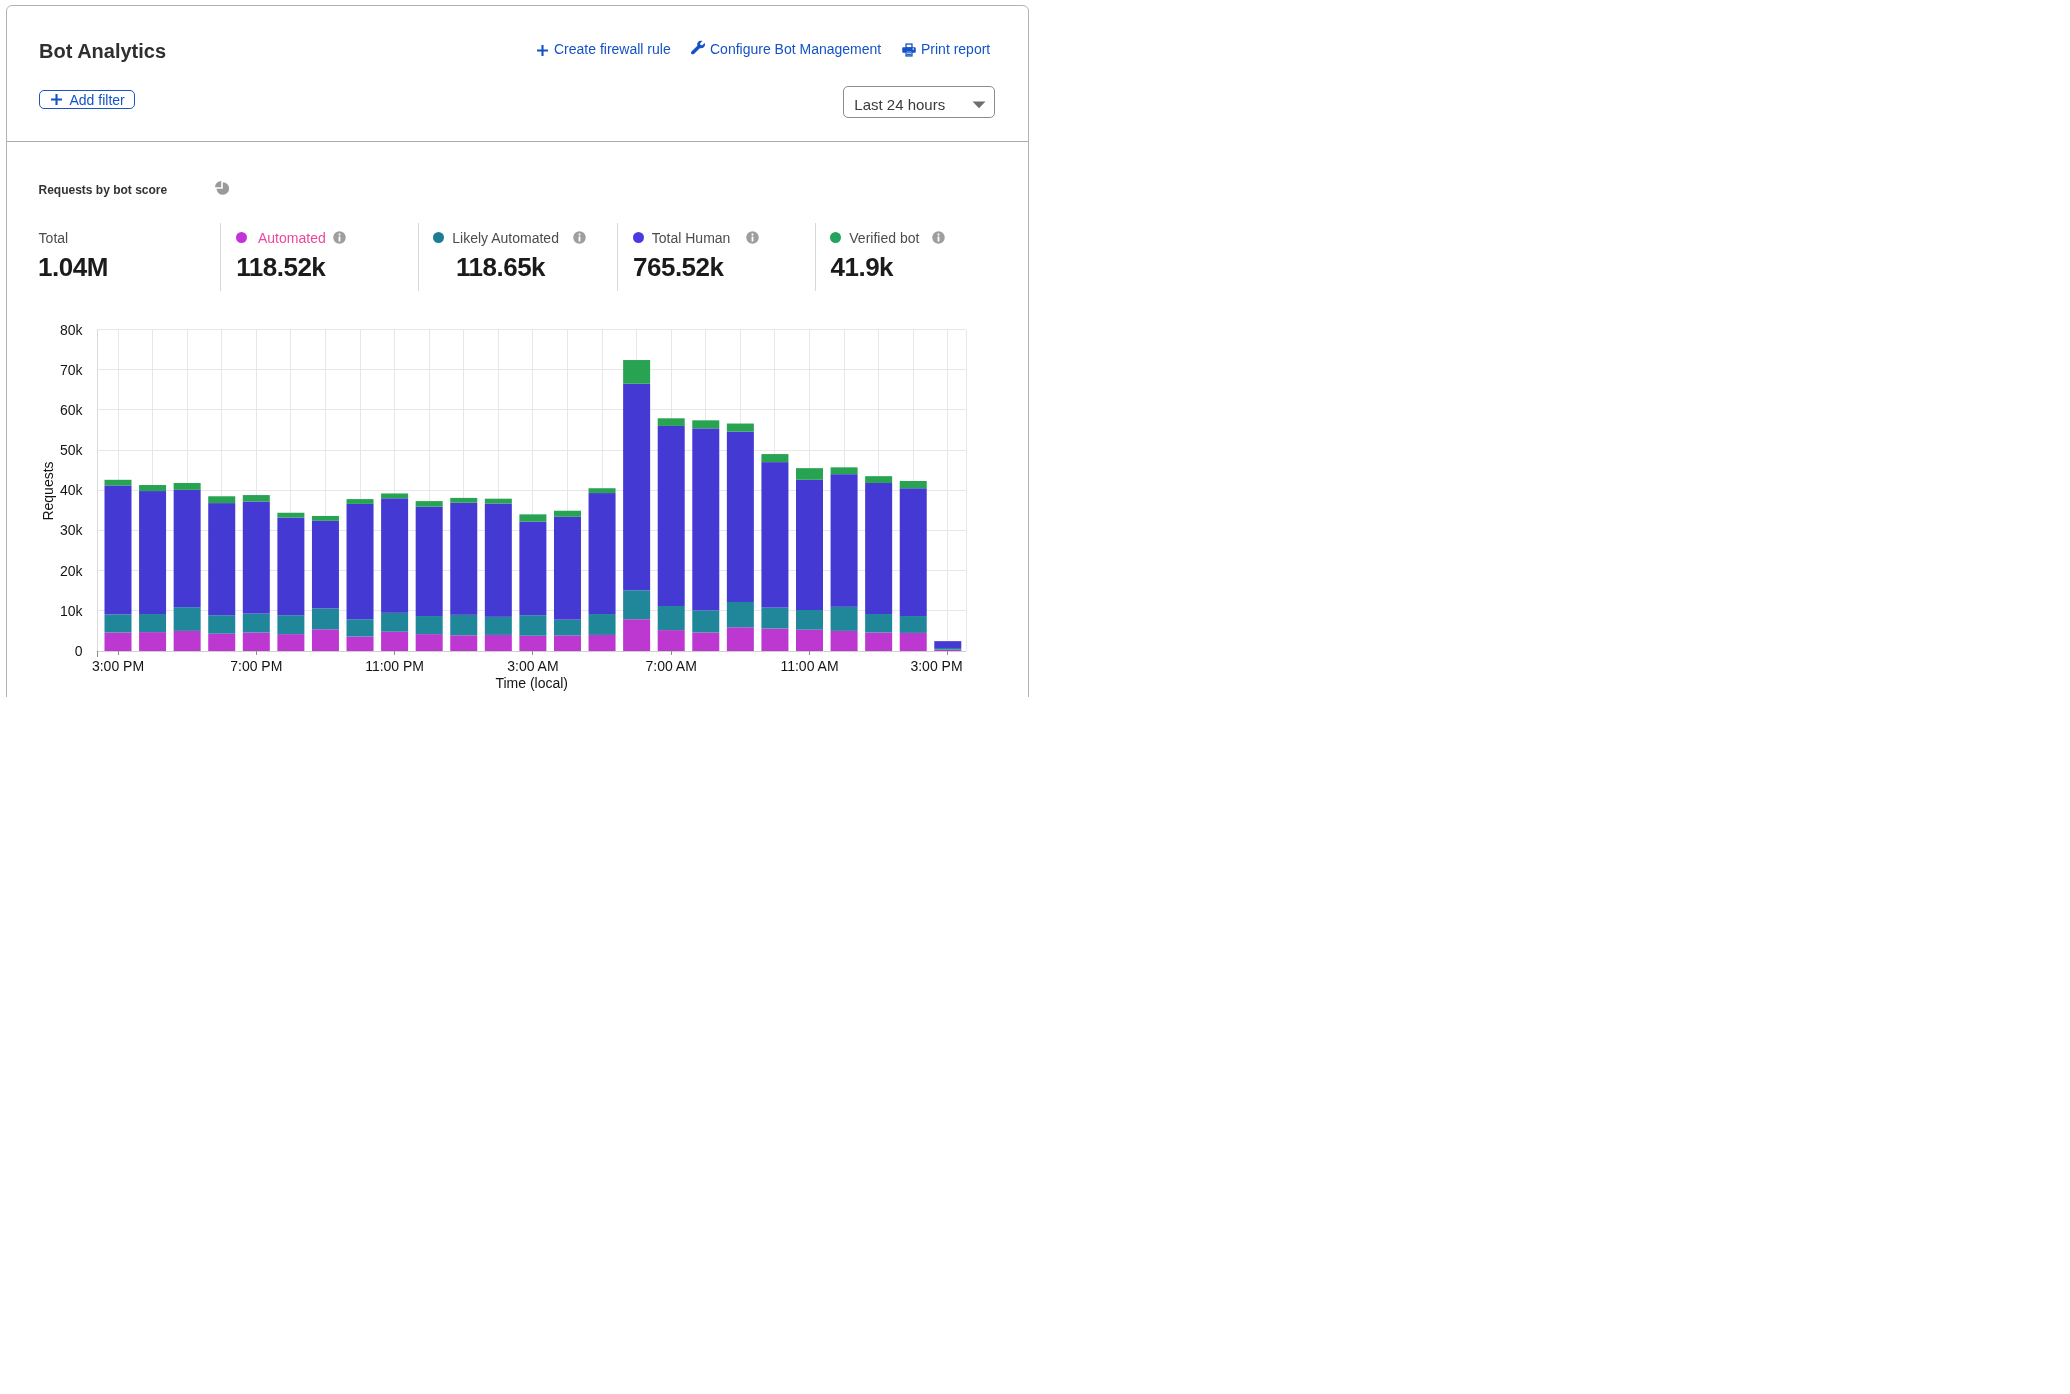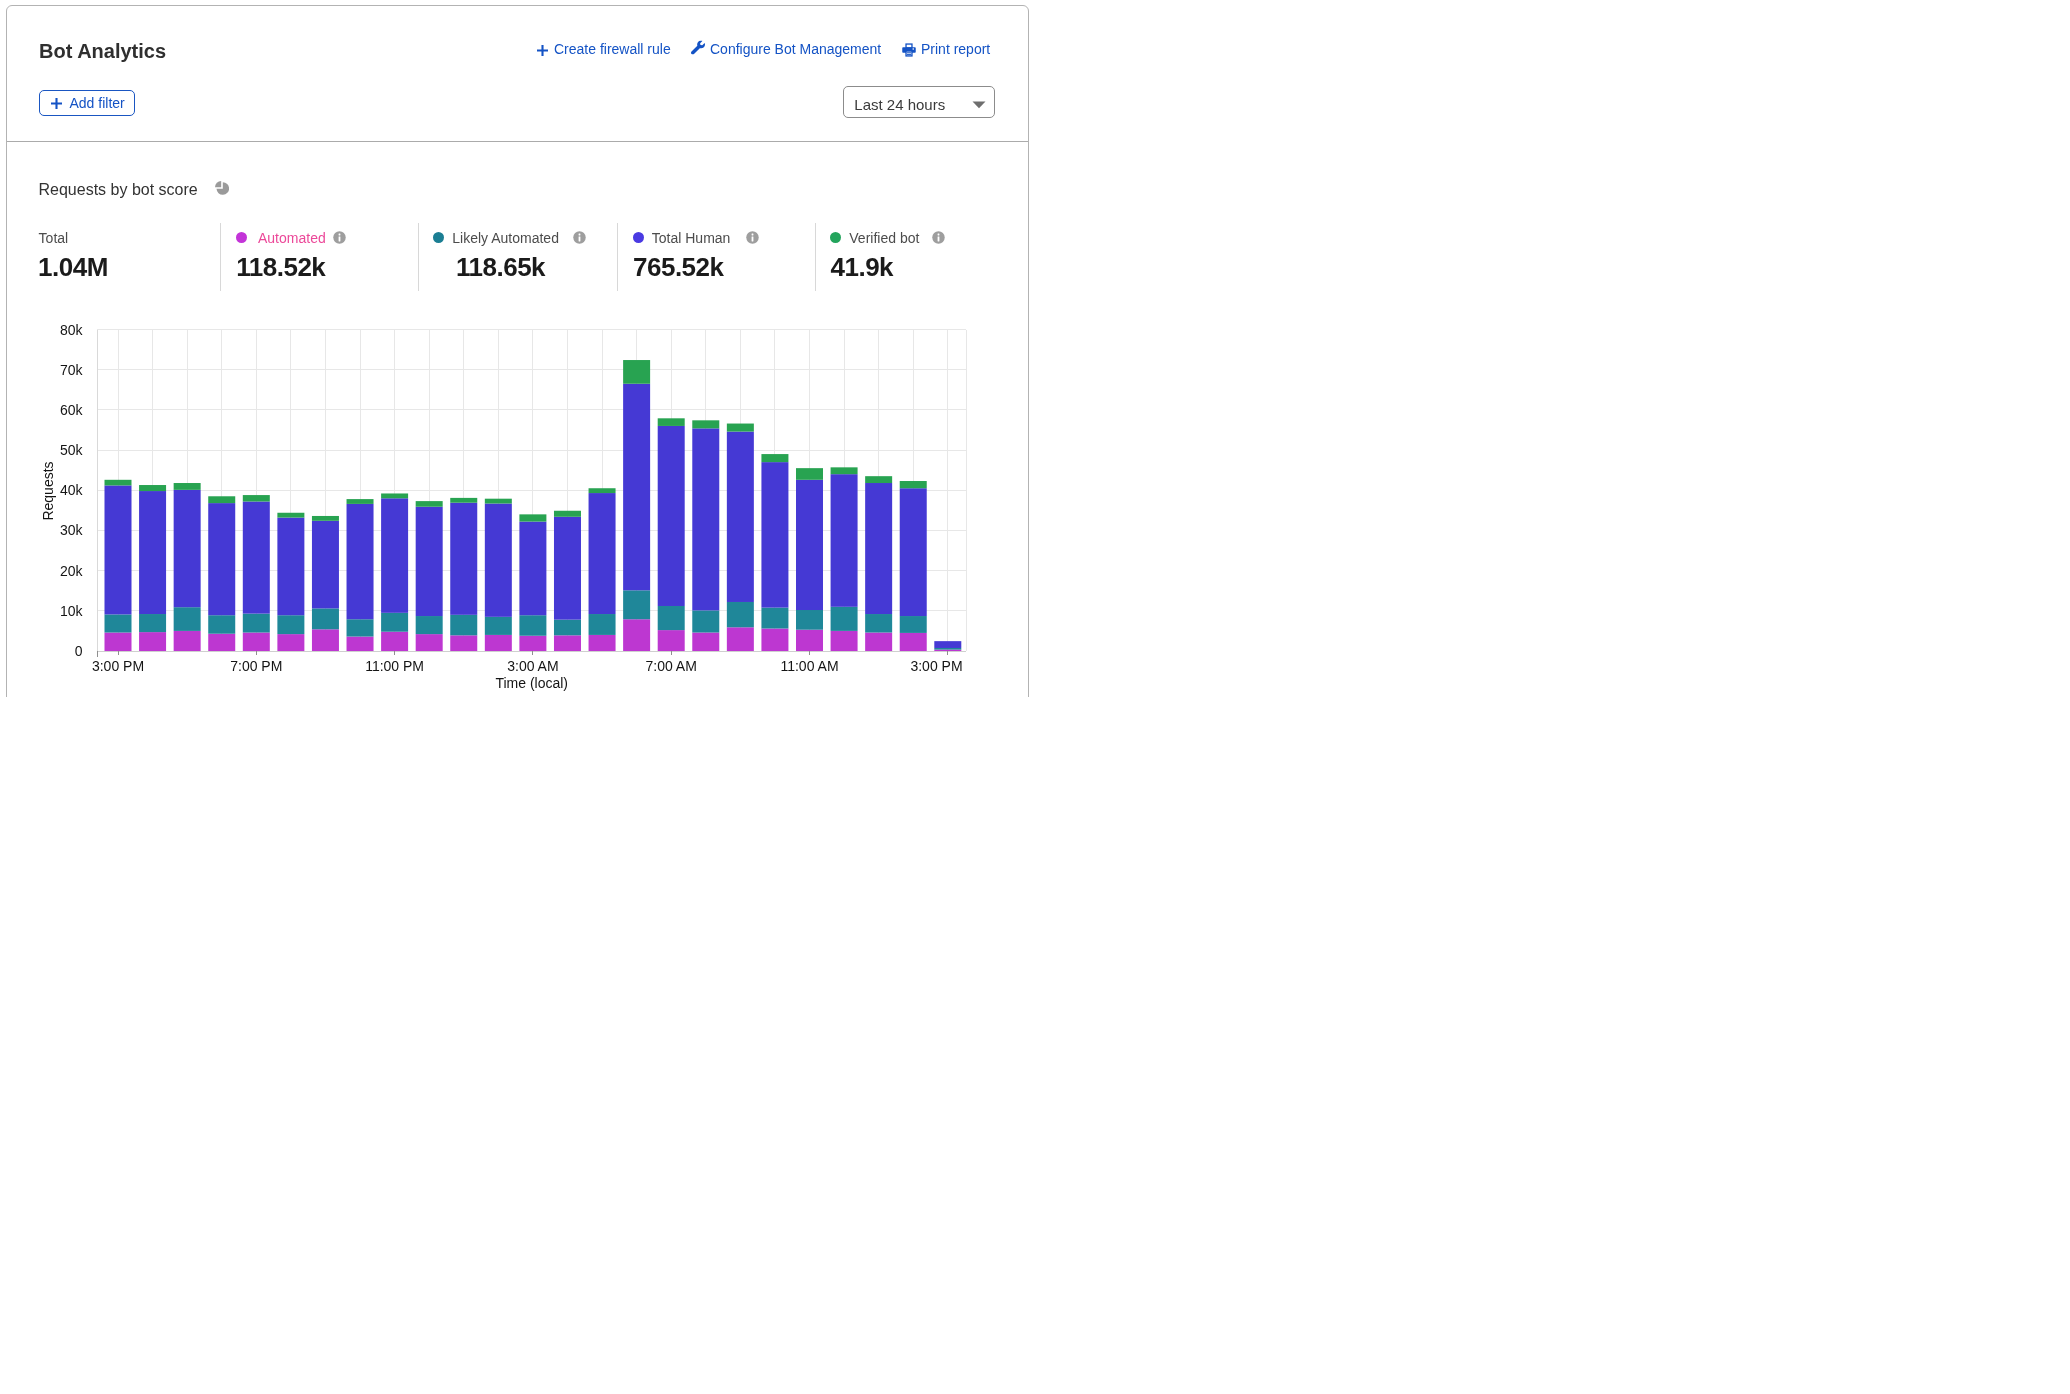--- a/index.html
+++ b/index.html
@@ -27,37 +27,37 @@
       <rect x="4.6" y="1.2" width="6.8" height="4.4" fill="#fff" stroke="#1453c5" stroke-width="1.5"></rect>
       <path d="M1.2 4.9h13.6a0.9 0.9 0 0 1 0.9 0.9v4.4a0.9 0.9 0 0 1-0.9 0.9H1.2a0.9 0.9 0 0 1-0.9-0.9V5.8a0.9 0.9 0 0 1 0.9-0.9z" fill="#1453c5"></path>
       <rect x="12.1" y="6.1" width="1.5" height="1.5" fill="#fff"></rect>
       <rect x="4.6" y="9.2" width="6.8" height="5.6" fill="#fff" stroke="#1453c5" stroke-width="1.5"></rect>
       <rect x="5.6" y="10.6" width="4.8" height="1.2" fill="#1453c5"></rect>
       <rect x="5.6" y="12.7" width="4.8" height="1.2" fill="#1453c5"></rect>
     </svg>
     <span>Print report</span>
   </div>
 
-<div style="position:absolute;left:38.5px;top:90px;width:96.5px;height:26px;border:1.5px solid #1a56c2;border-radius:5px;display:flex;align-items:center;padding-left:10px;gap:7px">
+<div style="position:absolute;left:38.5px;top:90px;width:96.5px;height:19px;border:1.5px solid #1a56c2;border-radius:5px;display:flex;align-items:center;padding-left:10px;gap:7px">
 <svg width="13" height="13" viewBox="0 0 13 13">
       <path d="M6.5 1v11M1 6.5h11" stroke="#1453c5" stroke-width="2.1"></path>
     </svg>
     <span style="font-size:14px;color:#1453c5">Add filter</span>
   </div>
 
 <div style="position:absolute;left:842.8px;top:86px;width:152.7px;height:32px;border:1px solid #8c8c8c;border-radius:5px">
 <span style="position:absolute;left:10.5px;top:9px;font-size:15px;color:#3a3a3a">Last 24 hours</span>
     <svg width="14" height="7.5" viewBox="0 0 14 7.5" style="position:absolute;right:8.5px;top:14.4px">
       <path d="M0.5 0.5h13L7 7.3z" fill="#6e6e6e"></path>
     </svg>
   </div>
 
 <div style="position:absolute;left:6.5px;top:141px;width:1021px;height:1px;background:#ababab"></div>
 
-<div style="position:absolute;left:38.5px;top:182px;font-size:16px;font-weight:400;color:#333;line-height:16px">Requests by bot score</div>
+<div style="position:absolute;left:38.5px;top:182px;font-size:12px;font-weight:700;color:#333;line-height:16px">Requests by bot score</div>
 <svg width="14" height="14" viewBox="0 0 14 14" style="position:absolute;left:214.6px;top:180.8px">
     <path d="M7.8 1.2 A 6.3 6.3 0 1 1 1.5 7.8 L 7.8 7.8 Z" fill="#9a9a9a"></path>
     <path d="M6.2 0 A 6.3 6.3 0 0 0 0 6.2 L 6.2 6.2 Z" fill="#9a9a9a"></path>
   </svg>
 
 <div style="position:absolute;left:219.5px;top:222.5px;width:1px;height:68.5px;background:#d8d8d8"></div>
 <div style="position:absolute;left:418px;top:222.5px;width:1px;height:68.5px;background:#d8d8d8"></div>
 <div style="position:absolute;left:616.5px;top:222.5px;width:1px;height:68.5px;background:#d8d8d8"></div>
 <div style="position:absolute;left:815px;top:222.5px;width:1px;height:68.5px;background:#d8d8d8"></div>
 <div style="position:absolute;left:38.6px;top:231px;font-size:14px;color:#4c4c4c;line-height:14px">Total</div>

